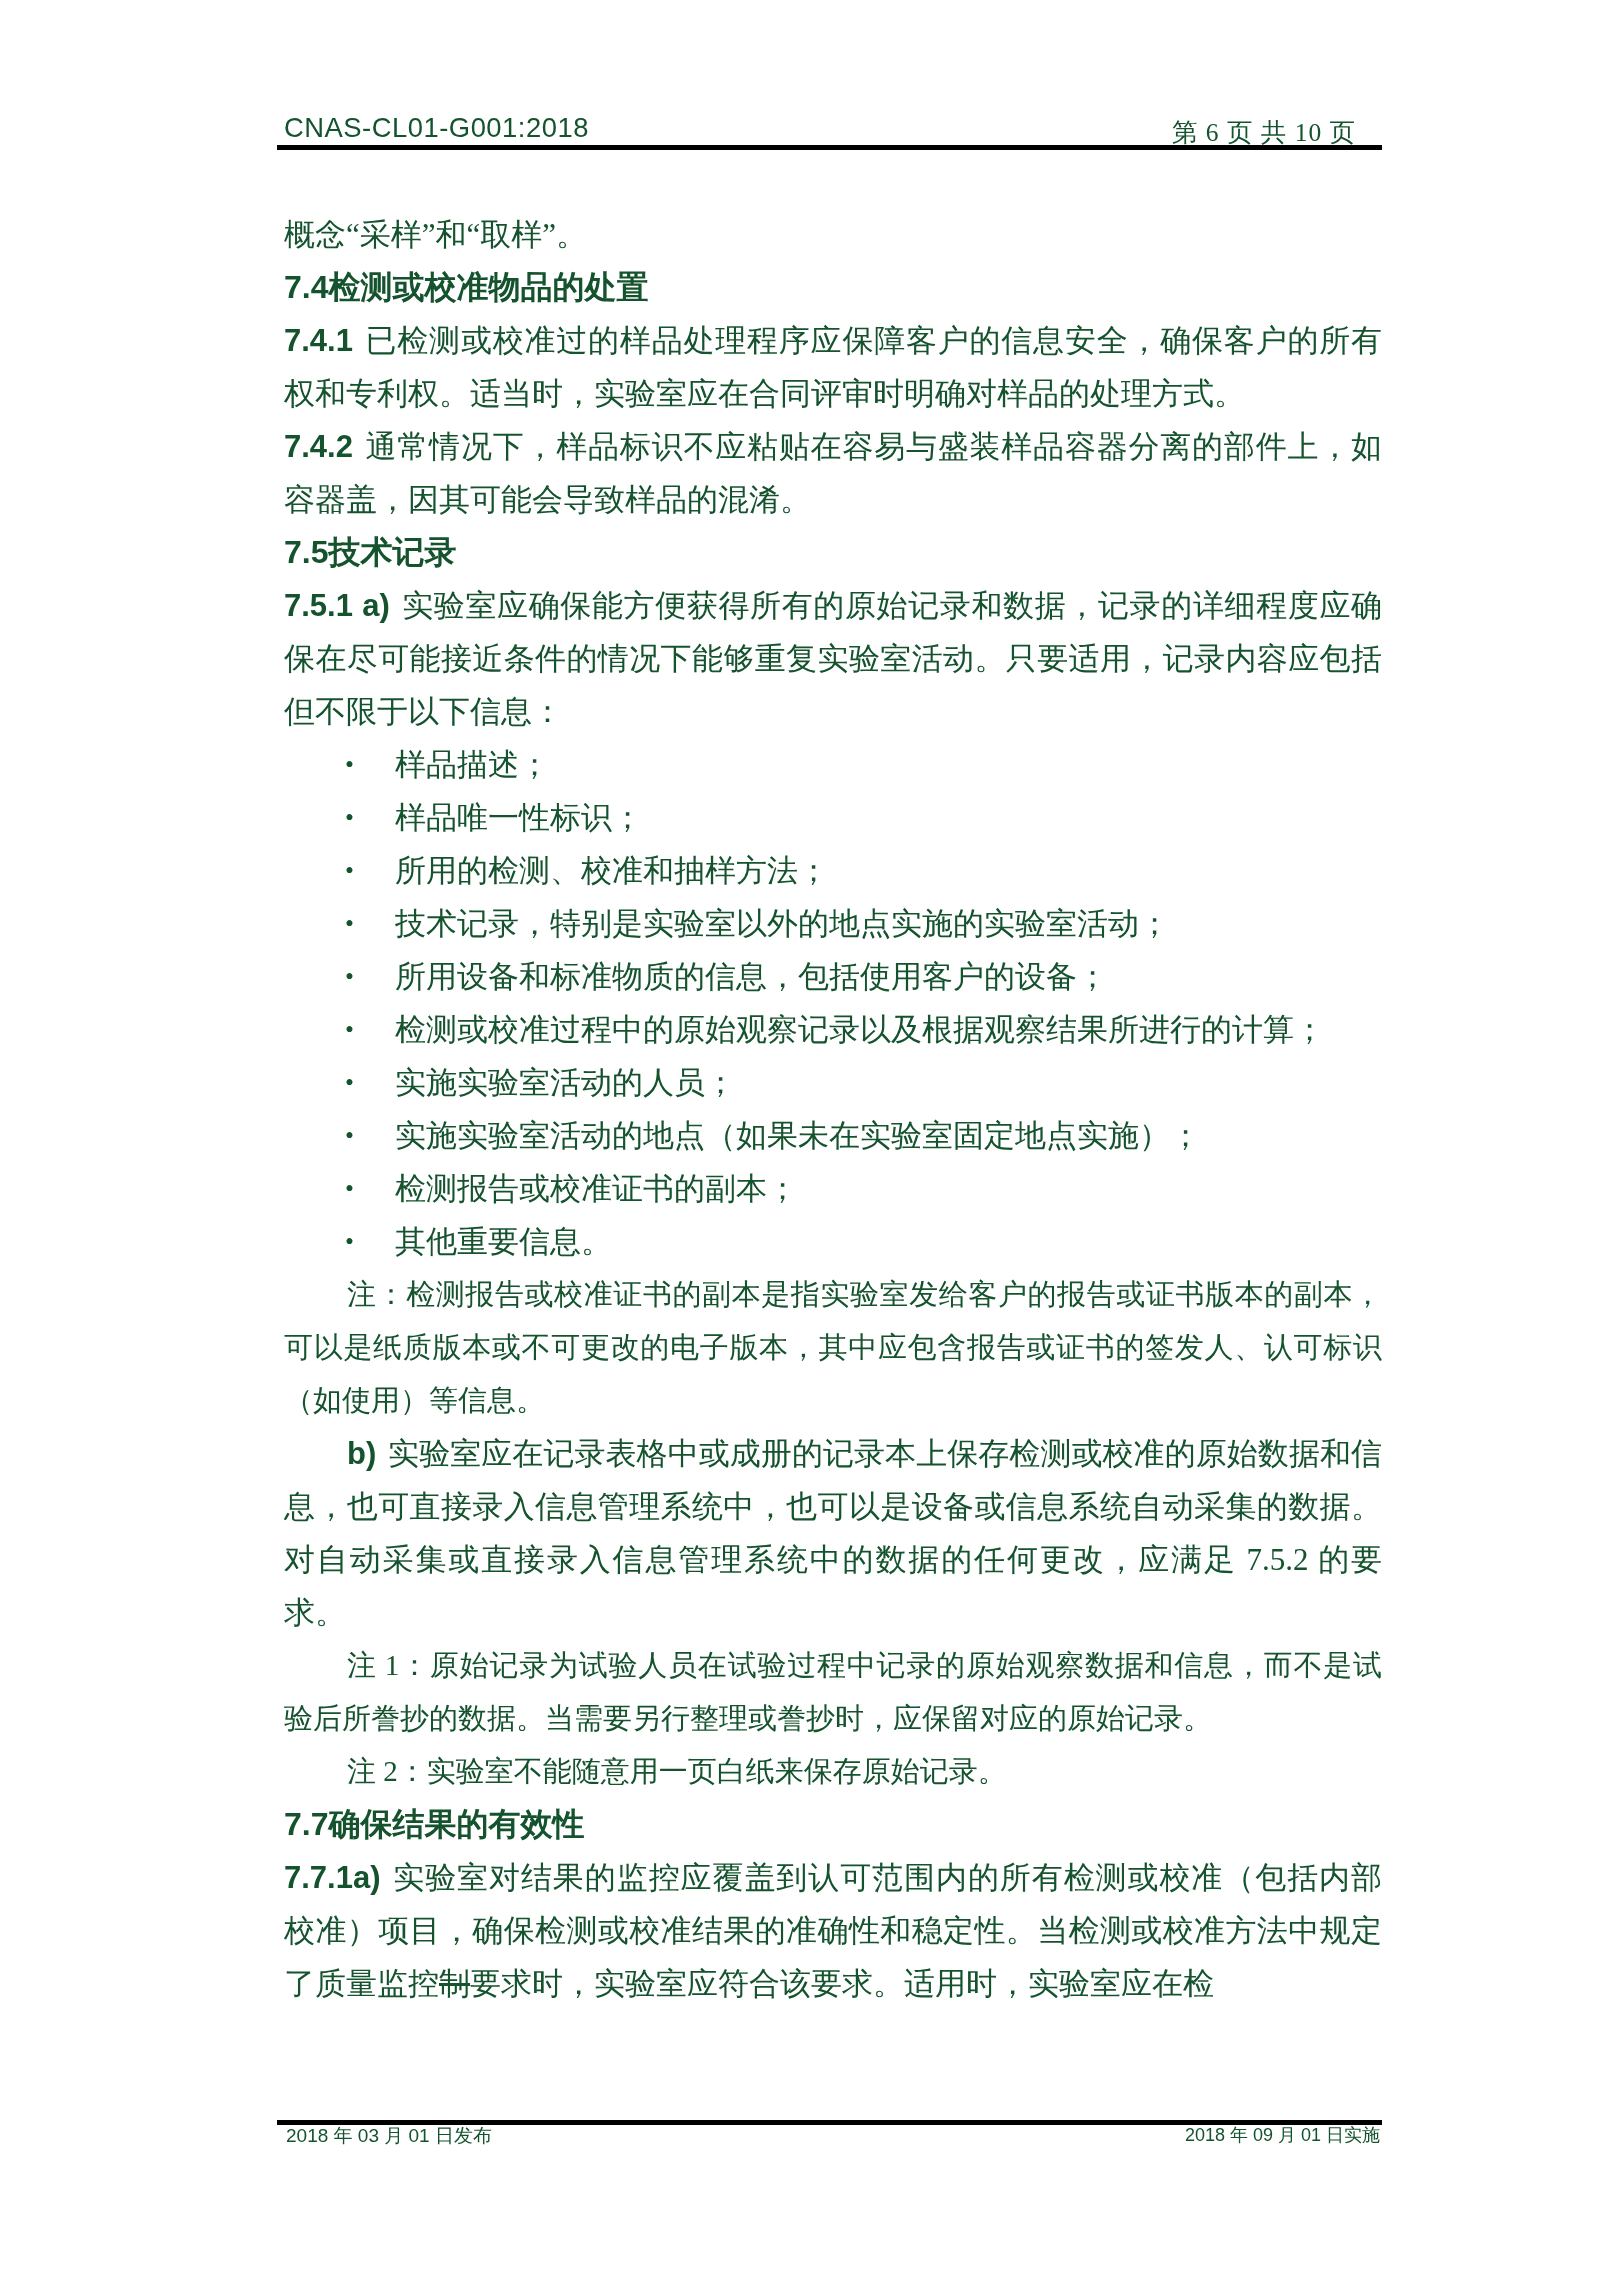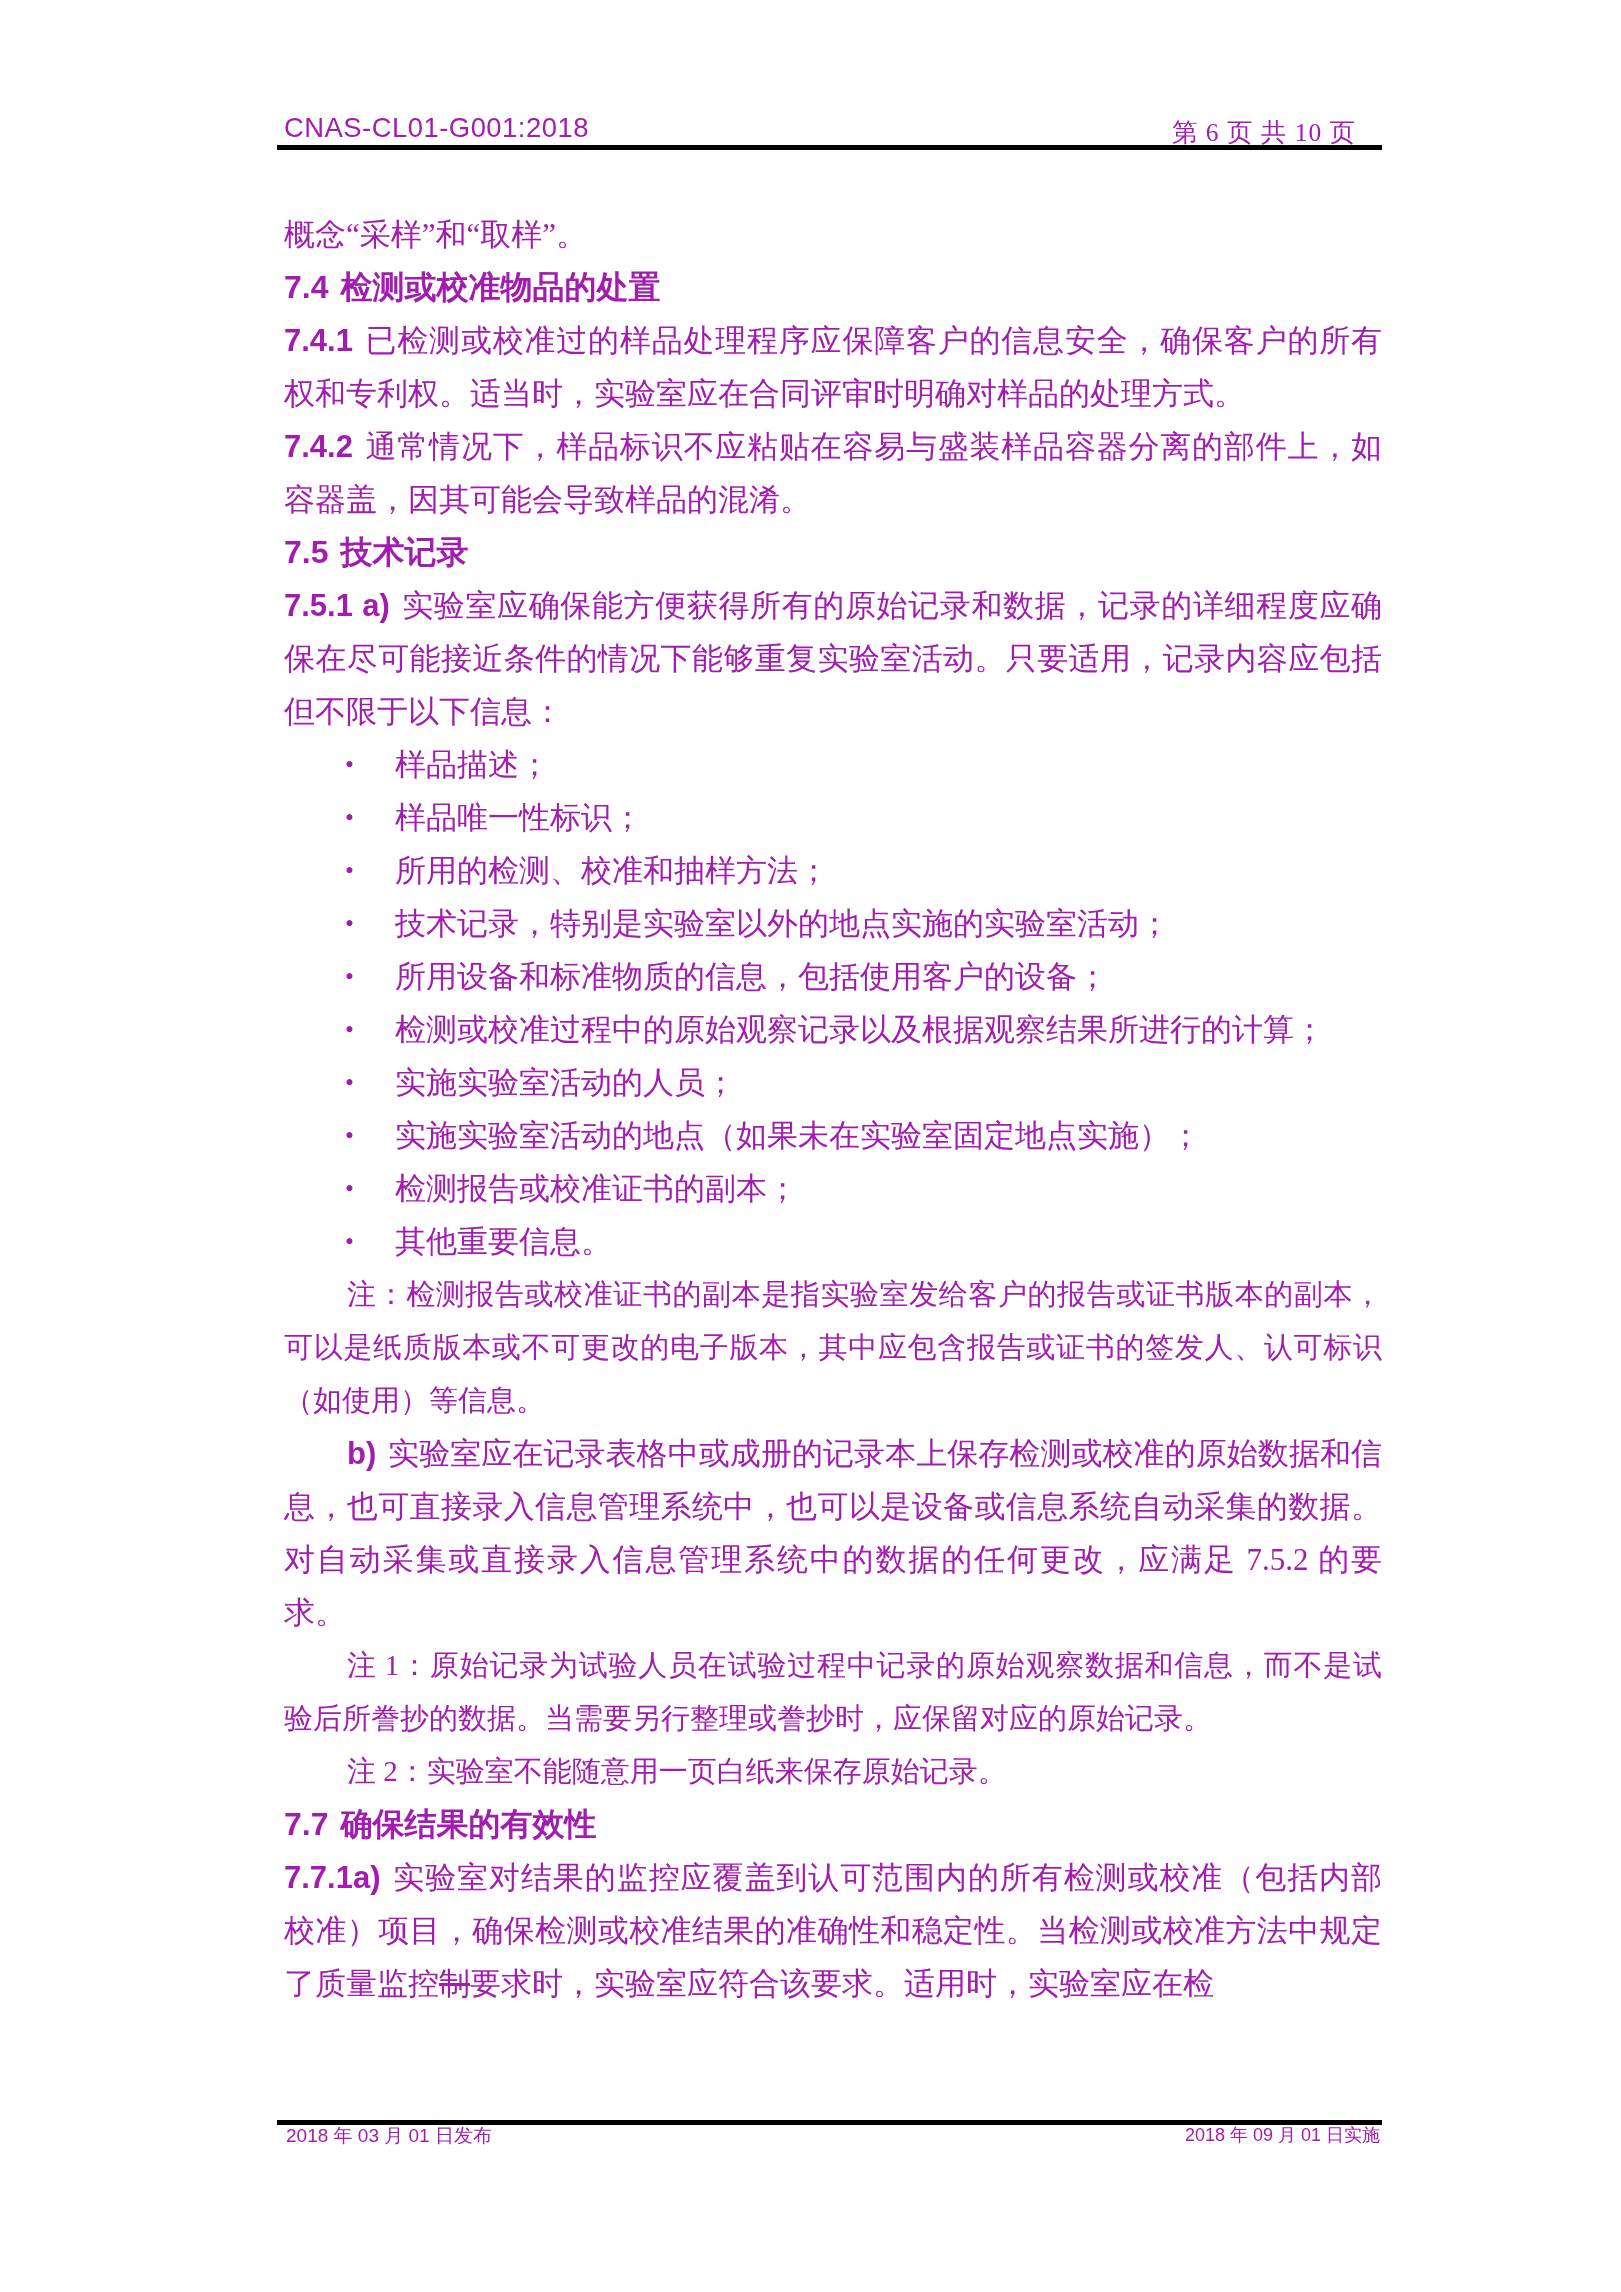--- a/index.html
+++ b/index.html
@@ -5,21 +5,21 @@
   html, body {
     margin: 0;
     padding: 0;
     background: #ffffff;
   }
   .page {
     position: relative;
     width: 1621px;
     height: 2293px;
     background: #ffffff;
-    color: #a21caf;
+    color: #14532d;
     font-family: "Liberation Serif", "DejaVu Serif", serif;
     overflow: hidden;
   }
 
   
   .header-left {
     position: absolute;
     left: 284px;
     top: 112px;
     font-family: "Liberation Sans", "DejaVu Sans", sans-serif;
@@ -60,21 +60,21 @@
     margin: 0;
     padding: 0;
   }
   .content h2 {
     font-size: 32px;
     line-height: 53px;
     font-weight: 700;
     font-family: "Liberation Sans", "DejaVu Sans", sans-serif;
     text-align: left;
   }
-  .content h2 .sec-num { margin-right: 12px; }
+  .content h2 .sec-num { margin-right: 0; }
   .lead {
     font-family: "Liberation Sans", "DejaVu Sans", sans-serif;
     font-weight: 700;
     margin-right: 11.8px;
   }
   .indent { text-indent: 63px; }
   .note {
     font-size: 29px;
     text-indent: 63px;
   }

